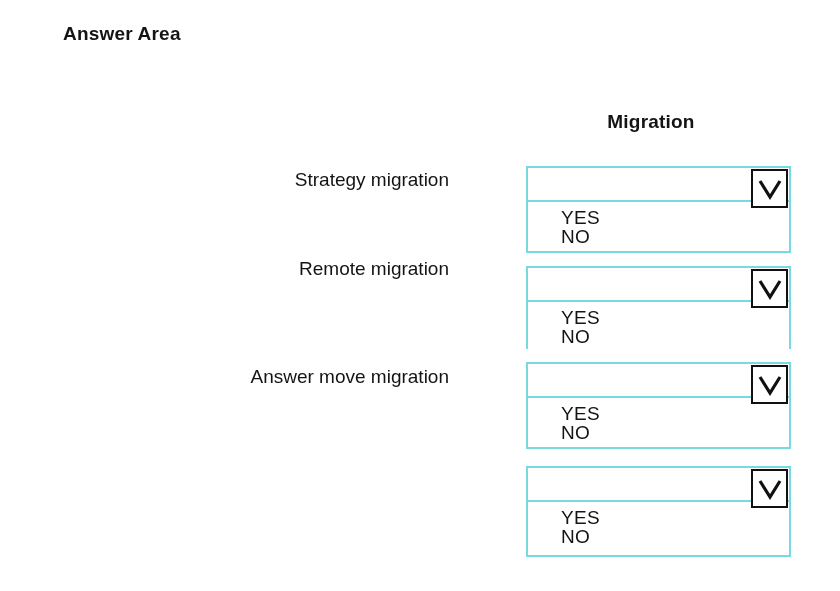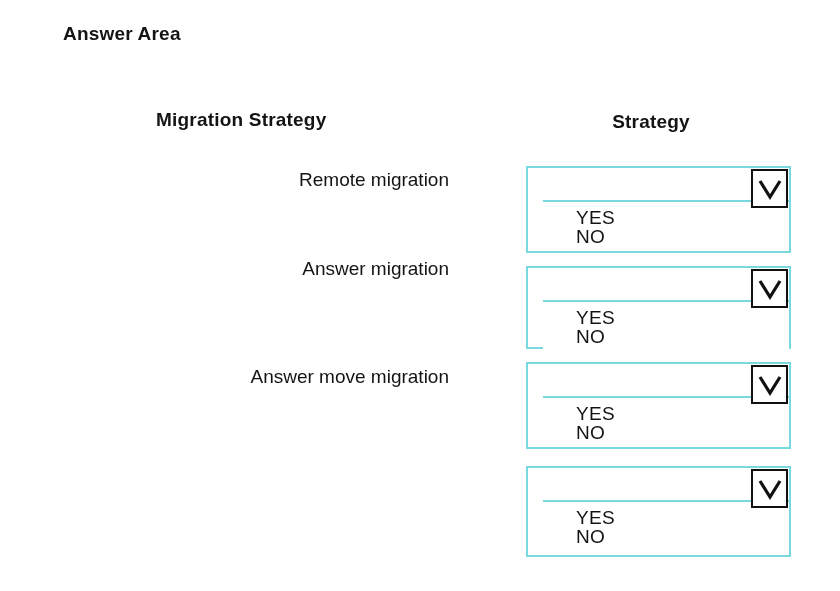--- a/index.html
+++ b/index.html
@@ -24,21 +24,21 @@
   }
 
   .row-label{
     position:absolute;left:140px;width:309px;text-align:right;
     font-size:19px;line-height:22px;white-space:nowrap;
   }
   .lbl1{top:169px}.lbl2{top:258px}.lbl3{top:366px}.lbl4{top:467px}
 
   .dropdown{
     position:absolute;left:526px;width:265px;
-    border:2px solid var(--cyan);background:#fff;box-sizing:border-box;padding-left:15px;
+    border:2px solid var(--cyan);background:#fff;box-sizing:border-box;
   }
   .dd1{top:166px;height:87px}
   .dd2{top:266px;height:83px}
   .dd3{top:362px;height:87px}
   .dd4{top:466px;height:91px}
 
   .dd-select{
     position:relative;height:34px;box-sizing:border-box;
     border-bottom:2px solid var(--cyan);background:#fff;cursor:pointer;
   }
@@ -62,40 +62,39 @@
     white-space:nowrap;
   }
 </style>
 </head>
 <body>
 
 <div class="page">
 
   <div class="title">Answer Area</div>
 
-  <div class="hdr-strategy">Migration Strategy</div>
-  <div class="hdr-supported">Strategy</div>
+  <div class="hdr-supported">Migration</div>
 
-  <div class="row-label lbl1">Remote migration</div>
+  <div class="row-label lbl1">Strategy migration</div>
   <div class="dropdown dd1">
     <div class="dd-select">
       <span class="dd-value"></span>
       <button class="dd-btn">
         <svg width="26" height="22" viewBox="0 0 26 22">
           <path d="M3 3 L13 19 L23 3" fill="none" stroke="#111" stroke-width="3.2"></path>
         </svg>
       </button>
     </div>
     <div class="dd-options">
       <div class="dd-option">YES</div>
       <div class="dd-option">NO</div>
     </div>
   </div>
 
-  <div class="row-label lbl2">Answer migration</div>
+  <div class="row-label lbl2">Remote migration</div>
   <div class="dropdown dd2">
     <div class="dd-select">
       <span class="dd-value"></span>
       <button class="dd-btn">
         <svg width="26" height="22" viewBox="0 0 26 22">
           <path d="M3 3 L13 19 L23 3" fill="none" stroke="#111" stroke-width="3.2"></path>
         </svg>
       </button>
     </div>
     <div class="dd-options">

